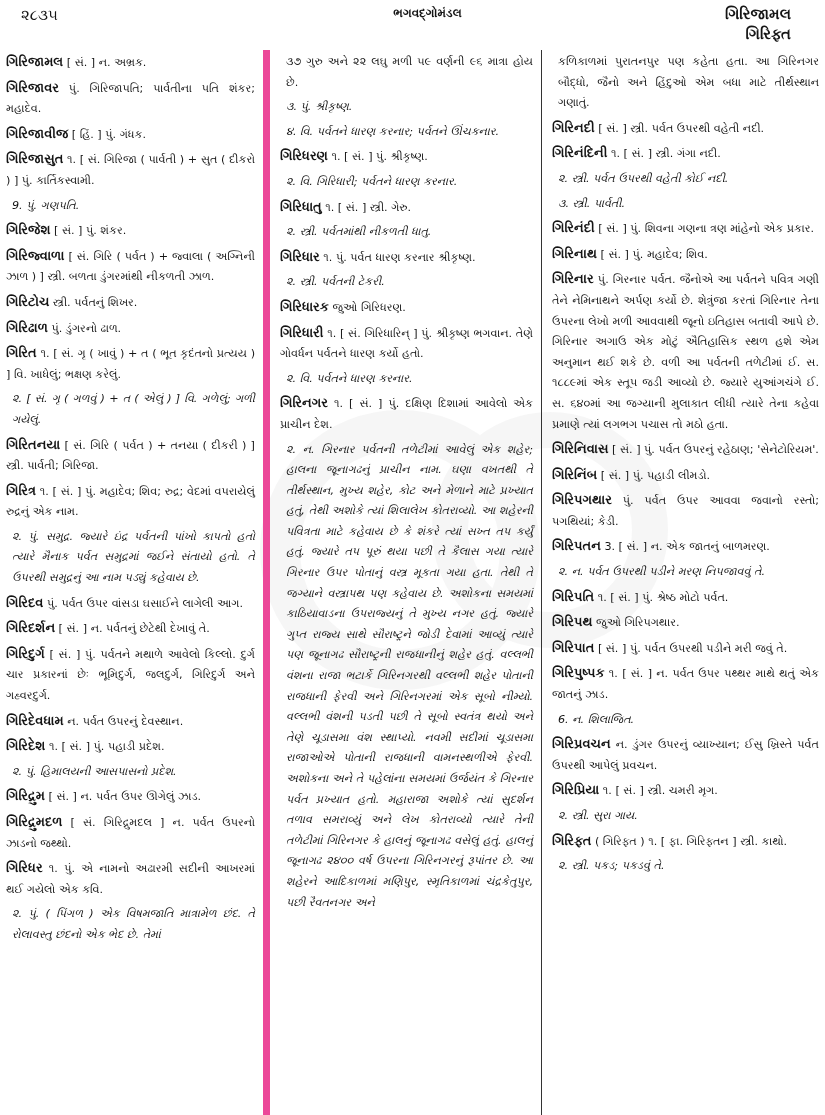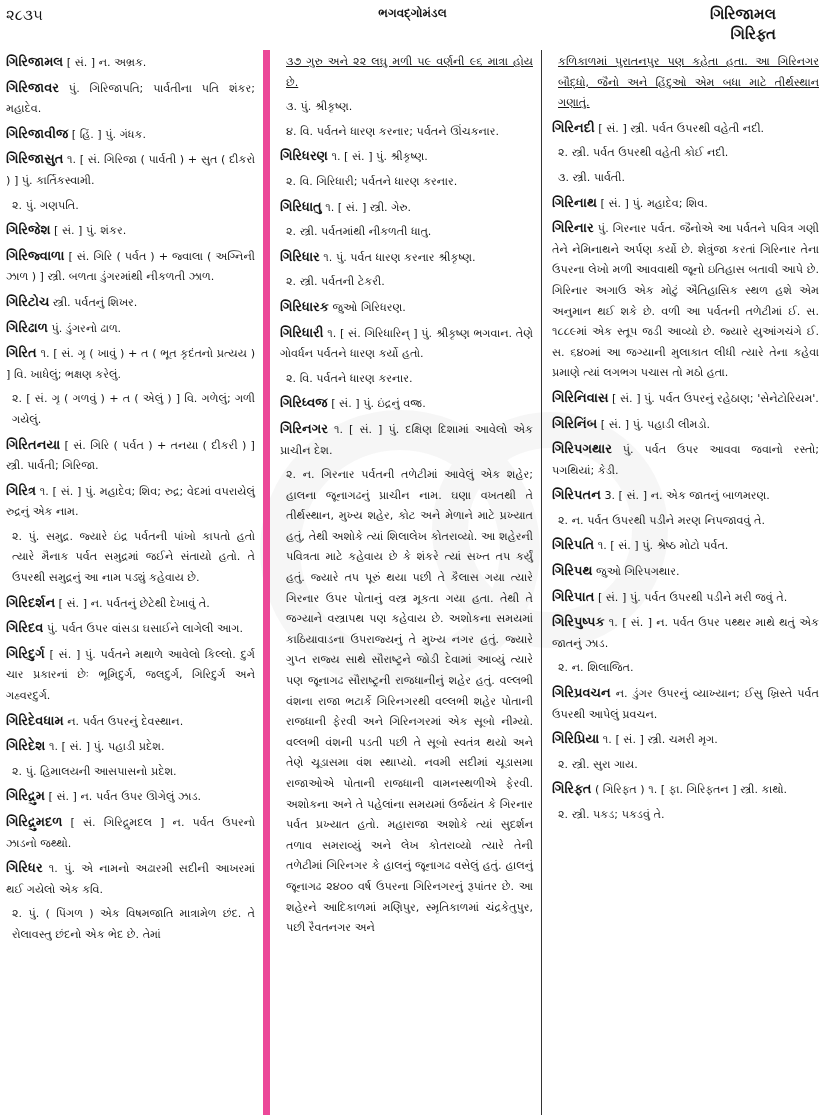--- a/index.html
+++ b/index.html
@@ -5,41 +5,41 @@
     html, body { margin: 0; padding: 0; background: #ffffff; }
     body {
       width: 825px; height: 1115px; overflow: hidden; position: relative;
       font-family: "DejaVu Sans", sans-serif; color: #151515;
     }
     .watermark {
       position: absolute; left: 250px; top: 300px; width: 420px; height: 420px;
       pointer-events: none; opacity: 0.07;
     }
     .header {
-      position: absolute; left: 0; top: 0; width: 784px; height: 48px;
+      position: absolute; left: 15px; top: 0; width: 784px; height: 48px;
     }
     .page-num { position: absolute; left: 6px; top: 6px; font-size: 15px; }
     .running-title { position: absolute; left: 0; width: 825px; top: 6px; text-align: center; font-size: 12px; font-weight: bold; }
     .guide { position: absolute; right: 8px; top: 4px; text-align: right; font-size: 15px; font-weight: bold; line-height: 20px; }
     .columns {
       position: absolute; left: 0; top: 50px; width: 825px; height: 1065px;
       display: flex;
     }
     .col {
       box-sizing: border-box; height: 100%; overflow: hidden;
       font-size: 11.2px; line-height: 20.6px; text-align: justify;
     }
     .col-1 { width: 270px; padding: 2px 8px 0 6px; border-right: 7px solid #ec4899; }
     .col-2 { width: 272px; padding: 2px 8px 0 10px; border-right: 1px solid #333; }
     .col-3 { width: 283px; padding: 2px 6px 0 10px; }
     .entry { margin: 0 0 4px 0; }
     .entry .hw { font-weight: bold; font-size: 13px; }
     .entry .body { }
-    .sense { margin: 0 0 4px 0; padding-left: 6px; }
-    .cont { margin: 0 0 4px 0; padding-left: 6px; text-decoration: underline; }
+    .sense { margin: 0 0 4px 0; padding-left: 6px; font-style: italic; }
+    .cont { margin: 0 0 4px 0; padding-left: 6px; }
   </style>
 </head>
 <body>
 
 <svg class="watermark" viewBox="0 0 420 420">
   <circle cx="150" cy="250" r="120" fill="none" stroke="#888" stroke-width="40"></circle>
   <circle cx="300" cy="230" r="100" fill="none" stroke="#888" stroke-width="36"></circle>
 </svg>
 
 <div class="header">
@@ -50,32 +50,32 @@
     <div>ગિરિફ્ત</div>
   </div>
 </div>
 
 <div class="columns">
   <div class="col col-1">
       <p class="entry"><span class="hw">ગિરિજામલ</span><span class="body"> [ સં. ] ન. અભ્રક.</span></p>
       <p class="entry"><span class="hw">ગિરિજાવર</span><span class="body"> પું. ગિરિજાપતિ; પાર્વતીના પતિ શંકર; મહાદેવ.</span></p>
       <p class="entry"><span class="hw">ગિરિજાવીજ</span><span class="body"> [ હિં. ] પું. ગંધક.</span></p>
       <p class="entry"><span class="hw">ગિરિજાસુત</span><span class="body"> ૧. [ સં. ગિરિજા ( પાર્વતી ) + સુત ( દીકરો ) ] પું. કાર્તિકસ્વામી.</span></p>
-      <p class="sense"><span class="body">૨. પું. ગણપતિ.</span></p>
+      <p class="sense"><span class="body">9. પું. ગણપતિ.</span></p>
       <p class="entry"><span class="hw">ગિરિજેશ</span><span class="body"> [ સં. ] પું. શંકર.</span></p>
       <p class="entry"><span class="hw">ગિરિજ્વાળા</span><span class="body"> [ સં. ગિરિ ( પર્વત ) + જ્વાલા ( અગ્નિની ઝાળ ) ] સ્ત્રી. બળતા ડુંગરમાંથી નીકળતી ઝાળ.</span></p>
       <p class="entry"><span class="hw">ગિરિટોચ</span><span class="body"> સ્ત્રી. પર્વતનું શિખર.</span></p>
       <p class="entry"><span class="hw">ગિરિઢાળ</span><span class="body"> પું. ડુંગરનો ઢાળ.</span></p>
       <p class="entry"><span class="hw">ગિરિત</span><span class="body"> ૧. [ સં. ગૃ ( ખાવું ) + ત ( ભૂત કૃદંતનો પ્રત્યય ) ] વિ. ખાધેલું; ભક્ષણ કરેલું.</span></p>
       <p class="sense"><span class="body">૨. [ સં. ગૃ ( ગળવું ) + ત ( એલું ) ] વિ. ગળેલું; ગળી ગયેલું.</span></p>
       <p class="entry"><span class="hw">ગિરિતનયા</span><span class="body"> [ સં. ગિરિ ( પર્વત ) + તનયા ( દીકરી ) ] સ્ત્રી. પાર્વતી; ગિરિજા.</span></p>
       <p class="entry"><span class="hw">ગિરિત્ર</span><span class="body"> ૧. [ સં. ] પું. મહાદેવ; શિવ; રુદ્ર; વેદમાં વપરાયેલું રુદ્રનું એક નામ.</span></p>
       <p class="sense"><span class="body">૨. પું. સમુદ્ર. જ્યારે ઇંદ્ર પર્વતની પાંખો કાપતો હતો ત્યારે મૈનાક પર્વત સમુદ્રમાં જઈને સંતાયો હતો. તે ઉપરથી સમુદ્રનું આ નામ પડ્યું કહેવાય છે.</span></p>
+      <p class="entry"><span class="hw">ગિરિદવ</span><span class="body"> પું. પર્વત ઉપર વાંસડા ઘસાઈને લાગેલી આગ.</span></p>
       <p class="entry"><span class="hw">ગિરિદર્શન</span><span class="body"> [ સં. ] ન. પર્વતનું છેટેથી દેખાવું તે.</span></p>
-      <p class="entry"><span class="hw">ગિરિદવ</span><span class="body"> પું. પર્વત ઉપર વાંસડા ઘસાઈને લાગેલી આગ.</span></p>
       <p class="entry"><span class="hw">ગિરિદુર્ગ</span><span class="body"> [ સં. ] પું. પર્વતને મથાળે આવેલો કિલ્લો. દુર્ગ ચાર પ્રકારનાં છેઃ ભૂમિદુર્ગ, જલદુર્ગ, ગિરિદુર્ગ અને ગહ્વરદુર્ગ.</span></p>
       <p class="entry"><span class="hw">ગિરિદેવધામ</span><span class="body"> ન. પર્વત ઉપરનું દેવસ્થાન.</span></p>
       <p class="entry"><span class="hw">ગિરિદેશ</span><span class="body"> ૧. [ સં. ] પું. પહાડી પ્રદેશ.</span></p>
       <p class="sense"><span class="body">૨. પું. હિમાલયની આસપાસનો પ્રદેશ.</span></p>
       <p class="entry"><span class="hw">ગિરિદ્રુમ</span><span class="body"> [ સં. ] ન. પર્વત ઉપર ઊગેલું ઝાડ.</span></p>
       <p class="entry"><span class="hw">ગિરિદ્રુમદળ</span><span class="body"> [ સં. ગિરિદ્રુમદલ ] ન. પર્વત ઉપરનો ઝાડનો જથ્થો.</span></p>
       <p class="entry"><span class="hw">ગિરિધર</span><span class="body"> ૧. પું. એ નામનો અઢારમી સદીની આખરમાં થઈ ગયેલો એક કવિ.</span></p>
       <p class="sense"><span class="body">૨. પું. ( પિંગળ ) એક વિષમજાતિ માત્રામેળ છંદ. તે રોલાવસ્તુ છંદનો એક ભેદ છે. તેમાં</span></p>
     </div>
   <div class="col col-2">
@@ -84,40 +84,41 @@
       <p class="sense"><span class="body">૪. વિ. પર્વતને ધારણ કરનાર; પર્વતને ઊંચકનાર.</span></p>
       <p class="entry"><span class="hw">ગિરિધરણ</span><span class="body"> ૧. [ સં. ] પું. શ્રીકૃષ્ણ.</span></p>
       <p class="sense"><span class="body">૨. વિ. ગિરિધારી; પર્વતને ધારણ કરનાર.</span></p>
       <p class="entry"><span class="hw">ગિરિધાતુ</span><span class="body"> ૧. [ સં. ] સ્ત્રી. ગેરુ.</span></p>
       <p class="sense"><span class="body">૨. સ્ત્રી. પર્વતમાંથી નીકળતી ધાતુ.</span></p>
       <p class="entry"><span class="hw">ગિરિધાર</span><span class="body"> ૧. પું. પર્વત ધારણ કરનાર શ્રીકૃષ્ણ.</span></p>
       <p class="sense"><span class="body">૨. સ્ત્રી. પર્વતની ટેકરી.</span></p>
       <p class="entry"><span class="hw">ગિરિધારક</span><span class="body"> જુઓ ગિરિધરણ.</span></p>
       <p class="entry"><span class="hw">ગિરિધારી</span><span class="body"> ૧. [ સં. ગિરિધારિન્ ] પું. શ્રીકૃષ્ણ ભગવાન. તેણે ગોવર્ધન પર્વતને ધારણ કર્યો હતો.</span></p>
       <p class="sense"><span class="body">૨. વિ. પર્વતને ધારણ કરનાર.</span></p>
-      <p class="entry"><span class="hw">ગિરિધ્વજ</span><span class="body"> [ સં. ] પું. ઇંદ્રનું વજ્ર.</span></p>
       <p class="entry"><span class="hw">ગિરિનગર</span><span class="body"> ૧. [ સં. ] પું. દક્ષિણ દિશામાં આવેલો એક પ્રાચીન દેશ.</span></p>
       <p class="sense"><span class="body">૨. ન. ગિરનાર પર્વતની તળેટીમાં આવેલું એક શહેર; હાલના જૂનાગઢનું પ્રાચીન નામ. ઘણા વખતથી તે તીર્થસ્થાન, મુખ્ય શહેર, કોટ અને મેળાને માટે પ્રખ્યાત હતું, તેથી અશોકે ત્યાં શિલાલેખ કોતરાવ્યો. આ શહેરની પવિત્રતા માટે કહેવાય છે કે શંકરે ત્યાં સખ્ત તપ કર્યું હતું. જ્યારે તપ પૂરું થયા પછી તે કૈલાસ ગયા ત્યારે ગિરનાર ઉપર પોતાનું વસ્ત્ર મૂકતા ગયા હતા. તેથી તે જગ્યાને વસ્ત્રાપથ પણ કહેવાય છે. અશોકના સમયમાં કાઠિયાવાડના ઉપરાજ્યનું તે મુખ્ય નગર હતું. જ્યારે ગુપ્ત રાજ્ય સાથે સૌરાષ્ટ્રને જોડી દેવામાં આવ્યું ત્યારે પણ જૂનાગઢ સૌરાષ્ટ્રની રાજધાનીનું શહેર હતું. વલ્લભી વંશના રાજા ભટાર્કે ગિરિનગરથી વલ્લભી શહેર પોતાની રાજધાની ફેરવી અને ગિરિનગરમાં એક સૂબો નીમ્યો. વલ્લભી વંશની પડતી પછી તે સૂબો સ્વતંત્ર થયો અને તેણે ચૂડાસમા વંશ સ્થાપ્યો. નવમી સદીમાં ચૂડાસમા રાજાઓએ પોતાની રાજધાની વામનસ્થળીએ ફેરવી. અશોકના અને તે પહેલાંના સમયમાં ઉર્જયંત કે ગિરનાર પર્વત પ્રખ્યાત હતો. મહારાજા અશોકે ત્યાં સુદર્શન તળાવ સમરાવ્યું અને લેખ કોતરાવ્યો ત્યારે તેની તળેટીમાં ગિરિનગર કે હાલનું જૂનાગઢ વસેલું હતું. હાલનું જૂનાગઢ ૨૪૦૦ વર્ષ ઉપરના ગિરિનગરનું રૂપાંતર છે. આ શહેરને આદિકાળમાં મણિપુર, સ્મૃતિકાળમાં ચંદ્રકેતુપુર, પછી રૈવતનગર અને</span></p>
     </div>
   <div class="col col-3">
       <p class="cont"><span class="body">કળિકાળમાં પુરાતનપુર પણ કહેતા હતા. આ ગિરિનગર બૌદ્ધો, જૈનો અને હિંદુઓ એમ બધા માટે તીર્થસ્થાન ગણાતું.</span></p>
       <p class="entry"><span class="hw">ગિરિનદી</span><span class="body"> [ સં. ] સ્ત્રી. પર્વત ઉપરથી વહેતી નદી.</span></p>
+      <p class="entry"><span class="hw">ગિરિનંદિની</span><span class="body"> ૧. [ સં. ] સ્ત્રી. ગંગા નદી.</span></p>
       <p class="sense"><span class="body">૨. સ્ત્રી. પર્વત ઉપરથી વહેતી કોઈ નદી.</span></p>
       <p class="sense"><span class="body">૩. સ્ત્રી. પાર્વતી.</span></p>
+      <p class="entry"><span class="hw">ગિરિનંદી</span><span class="body"> [ સં. ] પું. શિવના ગણના ત્રણ માંહેનો એક પ્રકાર.</span></p>
       <p class="entry"><span class="hw">ગિરિનાથ</span><span class="body"> [ સં. ] પું. મહાદેવ; શિવ.</span></p>
       <p class="entry"><span class="hw">ગિરિનાર</span><span class="body"> પું. ગિરનાર પર્વત. જૈનોએ આ પર્વતને પવિત્ર ગણી તેને નેમિનાથને અર્પણ કર્યો છે. શેત્રુંજા કરતાં ગિરિનાર તેના ઉપરના લેખો મળી આવવાથી જૂનો ઇતિહાસ બતાવી આપે છે. ગિરિનાર અગાઉ એક મોટું ઐતિહાસિક સ્થળ હશે એમ અનુમાન થઈ શકે છે. વળી આ પર્વતની તળેટીમાં ઈ. સ. ૧૮૮૯માં એક સ્તૂપ જડી આવ્યો છે. જ્યારે યુઆંગચંગે ઈ. સ. ૬૪૦માં આ જગ્યાની મુલાકાત લીધી ત્યારે તેના કહેવા પ્રમાણે ત્યાં લગભગ પચાસ તો મઠો હતા.</span></p>
       <p class="entry"><span class="hw">ગિરિનિવાસ</span><span class="body"> [ સં. ] પું. પર્વત ઉપરનું રહેઠાણ; 'સેનેટોરિયમ'.</span></p>
       <p class="entry"><span class="hw">ગિરિનિંબ</span><span class="body"> [ સં. ] પું. પહાડી લીમડો.</span></p>
       <p class="entry"><span class="hw">ગિરિપગથાર</span><span class="body"> પું. પર્વત ઉપર આવવા જવાનો રસ્તો; પગથિયાં; કેડી.</span></p>
       <p class="entry"><span class="hw">ગિરિપતન</span><span class="body"> 3. [ સં. ] ન. એક જાતનું બાળમરણ.</span></p>
       <p class="sense"><span class="body">૨. ન. પર્વત ઉપરથી પડીને મરણ નિપજાવવું તે.</span></p>
       <p class="entry"><span class="hw">ગિરિપતિ</span><span class="body"> ૧. [ સં. ] પું. શ્રેષ્ઠ મોટો પર્વત.</span></p>
       <p class="entry"><span class="hw">ગિરિપથ</span><span class="body"> જુઓ ગિરિપગથાર.</span></p>
       <p class="entry"><span class="hw">ગિરિપાત</span><span class="body"> [ સં. ] પું. પર્વત ઉપરથી પડીને મરી જવું તે.</span></p>
       <p class="entry"><span class="hw">ગિરિપુષ્પક</span><span class="body"> ૧. [ સં. ] ન. પર્વત ઉપર પથ્થર માથે થતું એક જાતનું ઝાડ.</span></p>
-      <p class="sense"><span class="body">૨. ન. શિલાજિત.</span></p>
+      <p class="sense"><span class="body">6. ન. શિલાજિત.</span></p>
       <p class="entry"><span class="hw">ગિરિપ્રવચન</span><span class="body"> ન. ડુંગર ઉપરનું વ્યાખ્યાન; ઈસુ ખ્રિસ્તે પર્વત ઉપરથી આપેલું પ્રવચન.</span></p>
       <p class="entry"><span class="hw">ગિરિપ્રિયા</span><span class="body"> ૧. [ સં. ] સ્ત્રી. ચમરી મૃગ.</span></p>
       <p class="sense"><span class="body">૨. સ્ત્રી. સુરા ગાય.</span></p>
       <p class="entry"><span class="hw">ગિરિફ્ત</span><span class="body"> ( ગિરિફ્ત ) ૧. [ ફા. ગિરિફ્તન ] સ્ત્રી. કાથો.</span></p>
       <p class="sense"><span class="body">૨. સ્ત્રી. પકડ; પકડવું તે.</span></p>
     </div>
 </div>
 
 </body></html>

